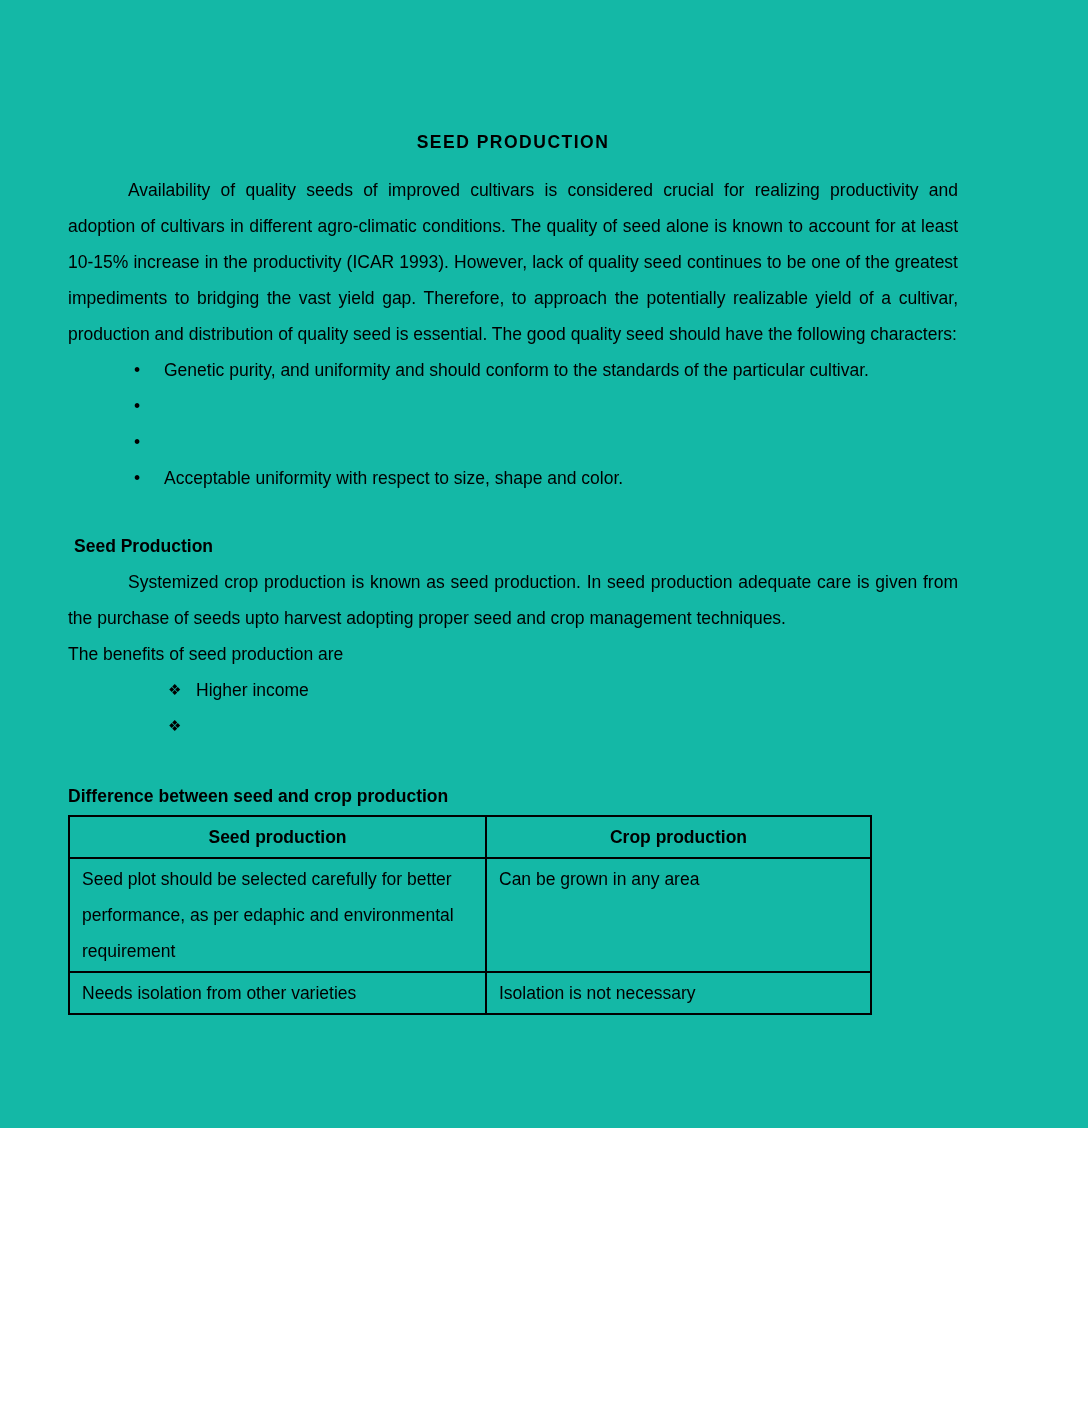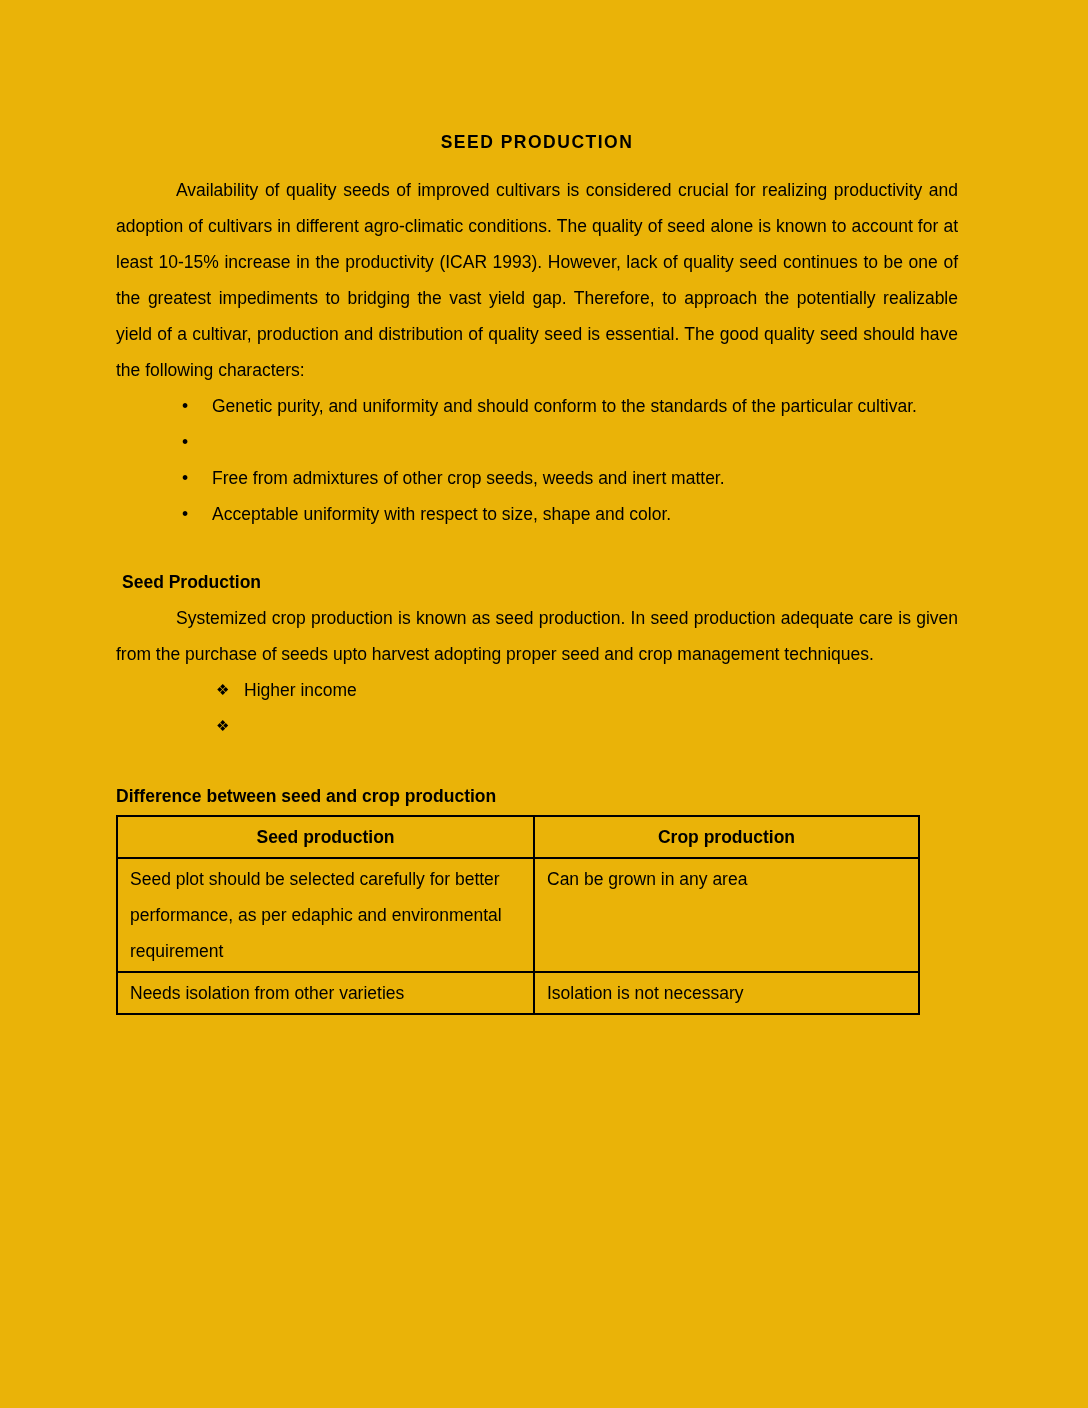--- a/index.html
+++ b/index.html
@@ -1,26 +1,26 @@
 <!DOCTYPE html>
 <html><head>
 <meta charset="utf-8">
 <style>
   * { margin: 0; padding: 0; box-sizing: border-box; }
   html, body { background: #ffffff; }
   .page {
     position: relative;
     width: 1088px;
-    height: 1408px;
-    background: #eab308;
+    height: 1128px;
+    background: #14b8a6;
     color: #000000;
     font-family: "Liberation Sans", sans-serif;
     font-size: 17.5px;
     line-height: 36px;
-    padding: 124px 130px 40px 116px;
+    padding: 124px 130px 40px 68px;
     overflow: hidden;
   }
   .doc-title {
     text-align: center;
     font-weight: bold;
     letter-spacing: 1.5px;
     margin-bottom: 12px;
   }
   .para {
     text-align: justify;
@@ -100,32 +100,32 @@
   <div class="bullet-list">
     <div class="bullet-item">
       <span class="glyph">•</span>
       <span class="btext">Genetic purity, and uniformity and should conform to the standards of the particular cultivar.</span>
     </div>
     <div class="bullet-item">
       <span class="glyph">•</span>
     </div>
     <div class="bullet-item">
       <span class="glyph">•</span>
-      <span class="btext">Free from admixtures of other crop seeds, weeds and inert matter.</span>
     </div>
     <div class="bullet-item">
       <span class="glyph">•</span>
       <span class="btext">Acceptable uniformity with respect to size, shape and color.</span>
     </div>
   </div>
 
   <div class="section-heading">Seed Production</div>
 
   <div class="para indent">Systemized crop production is known as seed production. In seed production adequate care is given from the purchase of seeds upto harvest adopting proper seed and crop management techniques.</div>
 
+  <div class="para">The benefits of seed production are</div>
 
   <div class="diamond-list">
     <div class="diamond-item">
       <span class="glyph">❖</span>
       <span class="btext">Higher income</span>
     </div>
     <div class="diamond-item">
       <span class="glyph">❖</span>
     </div>
   </div>

